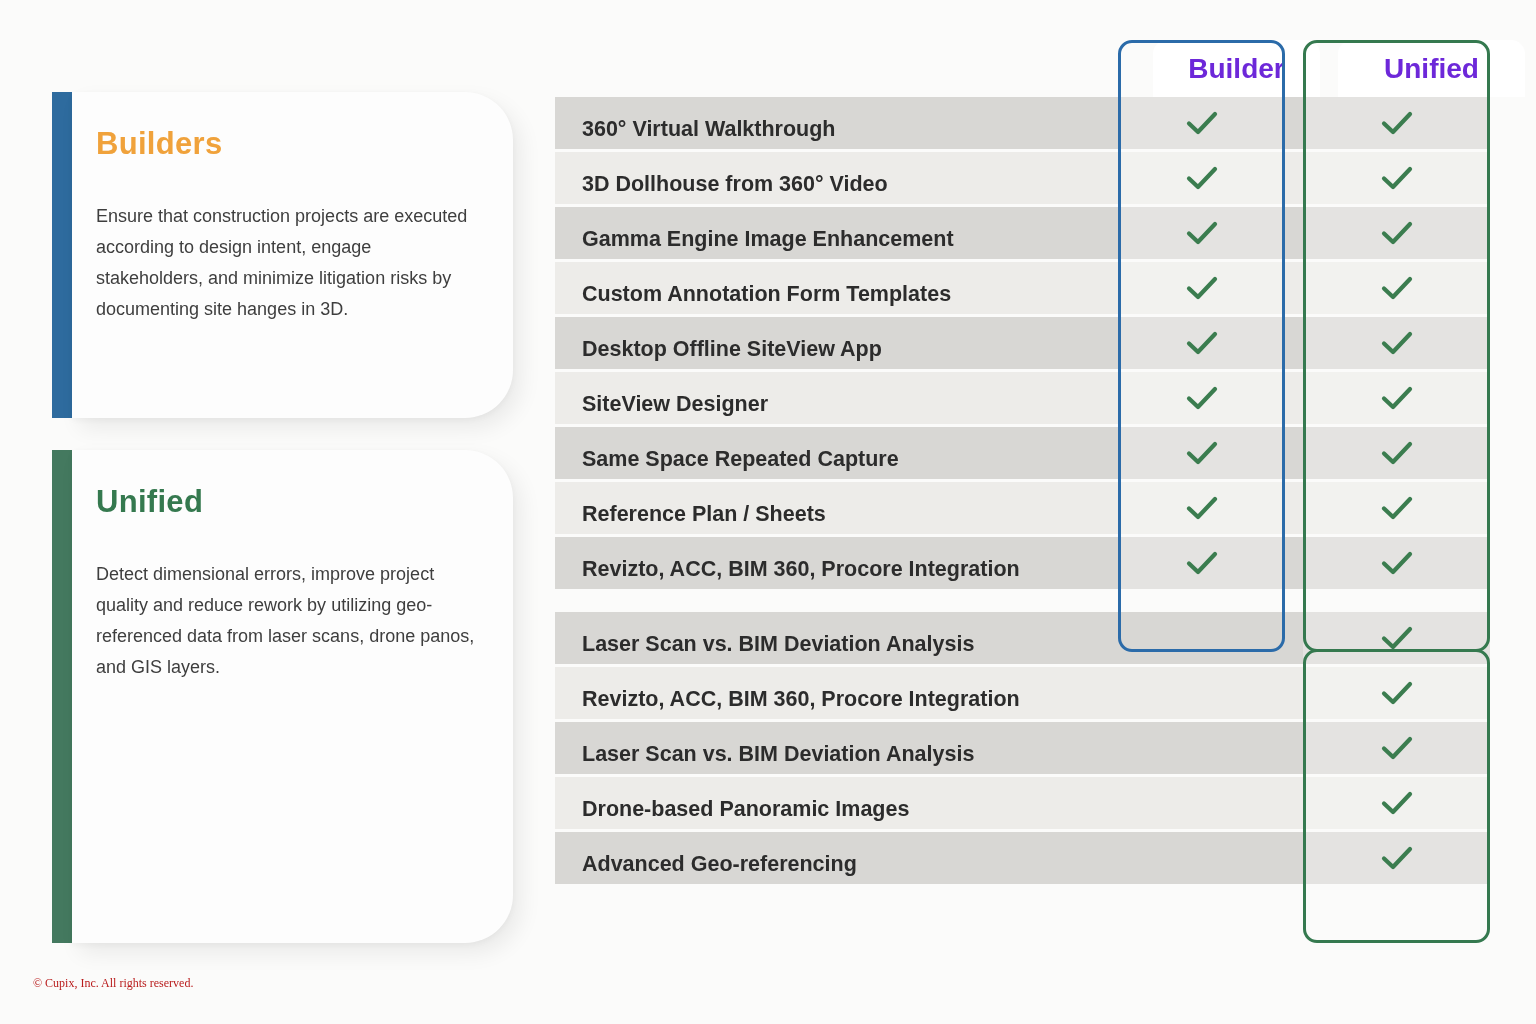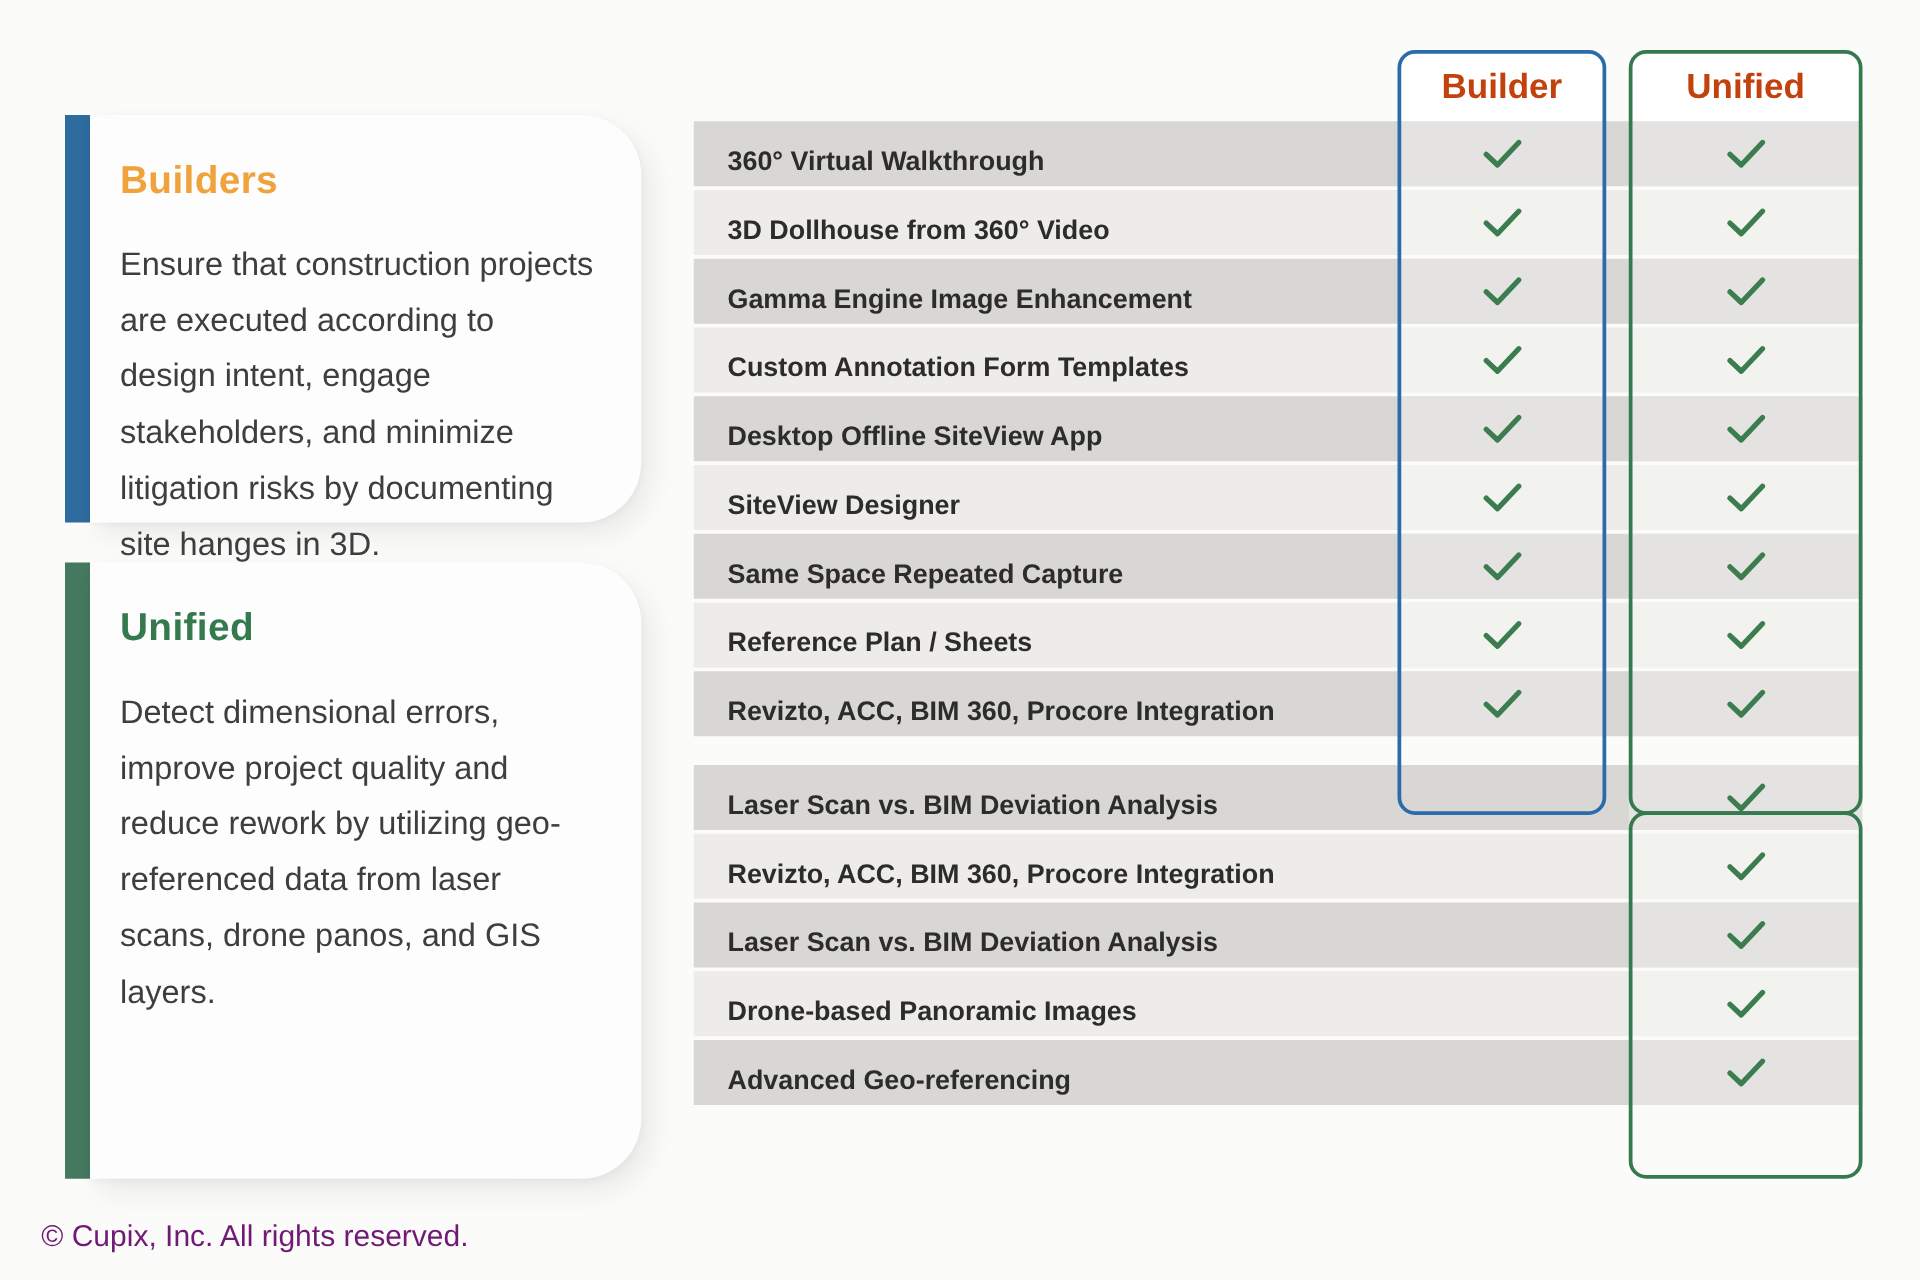--- a/index.html
+++ b/index.html
@@ -22,35 +22,35 @@
     flex: 1;
     background: #fdfdfd;
     border-radius: 0 48px 48px 0;
     box-shadow: 8px 10px 22px rgba(0,0,0,0.07), 0 2px 6px rgba(0,0,0,0.04);
     padding: 34px 38px 0 24px;
   }
   .card-title { font-size: 31px; font-weight: 700; letter-spacing: 0.3px; }
   #card-builders .card-title { color: var(--builders-orange, #f0a23b); }
   #card-unified  .card-title { color: var(--unified-green, #35794f); }
   .card-desc {
-    margin-top: 27px;
-    font-size: 26px;
+    margin-top: 39px;
+    font-size: 18px;
     line-height: 1.72;
     color: #3e3e3e;
   }
 
   
   #comparison { position: absolute; left: 555px; top: 40px; width: 935px; height: 903px; }
 
   .col-header {
     position: absolute; top: 0; height: 57px;
     display: flex; align-items: center; justify-content: center;
     background: #ffffff;
     border-radius: 14px 14px 0 0;
-    font-size: 28px; font-weight: 700; color: #c2410c;
+    font-size: 28px; font-weight: 700; color: #6d28d9; margin-left: 35px;
   }
   #col-header-builder { left: 563px; width: 167px; }
   #col-header-unified { left: 748px; width: 187px; }
 
   .sections { position: absolute; top: 57px; left: 0; width: 935px; }
   .section[data-section="1"] { margin-top: 23px; border-radius: 12px; }
 
   .row {
     position: relative;
     height: 52px;
@@ -85,21 +85,21 @@
     background: transparent;
     pointer-events: none;
   }
   #box-builder   { left: 563px; top: 0;     width: 167px; height: 612px; border-color: var(--builder-blue, #2b6ba9); }
   #box-unified-a { left: 748px; top: 0;     width: 187px; height: 612px; border-color: var(--unified-green, #35794f); }
   #box-unified-b { left: 748px; top: 609px; width: 187px; height: 294px; border-color: var(--unified-green, #35794f); }
 
   
   #footer-copyright {
     position: absolute; left: 33px; top: 976px;
-    font-size: 24px; color: #701a75;
+    font-size: 12px; color: #b91c1c; font-family: Liberation Serif, serif;
   }
 </style>
 </head>
 <body>
 
 <div class="card" id="card-builders">
   <div class="card-bar"></div>
   <div class="card-body">
     <div class="card-title">Builders</div>
     <p class="card-desc">Ensure that construction projects are executed according to design intent, engage stakeholders, and minimize litigation risks by documenting site hanges in 3D.</p>

